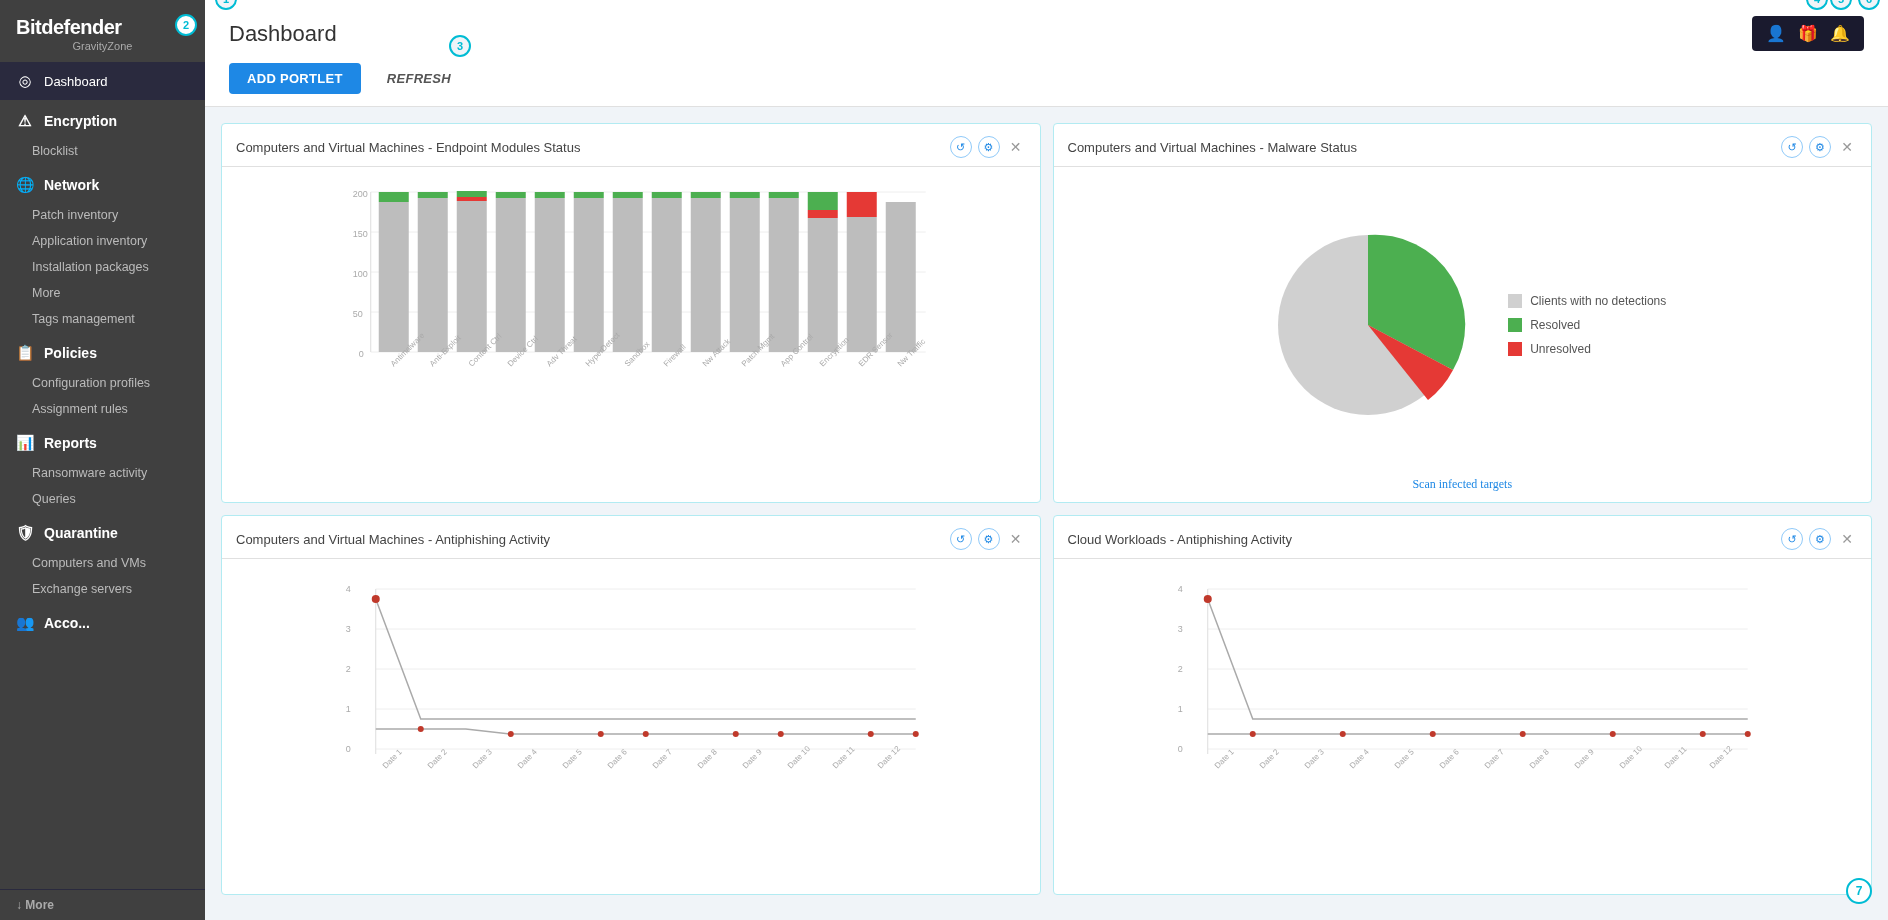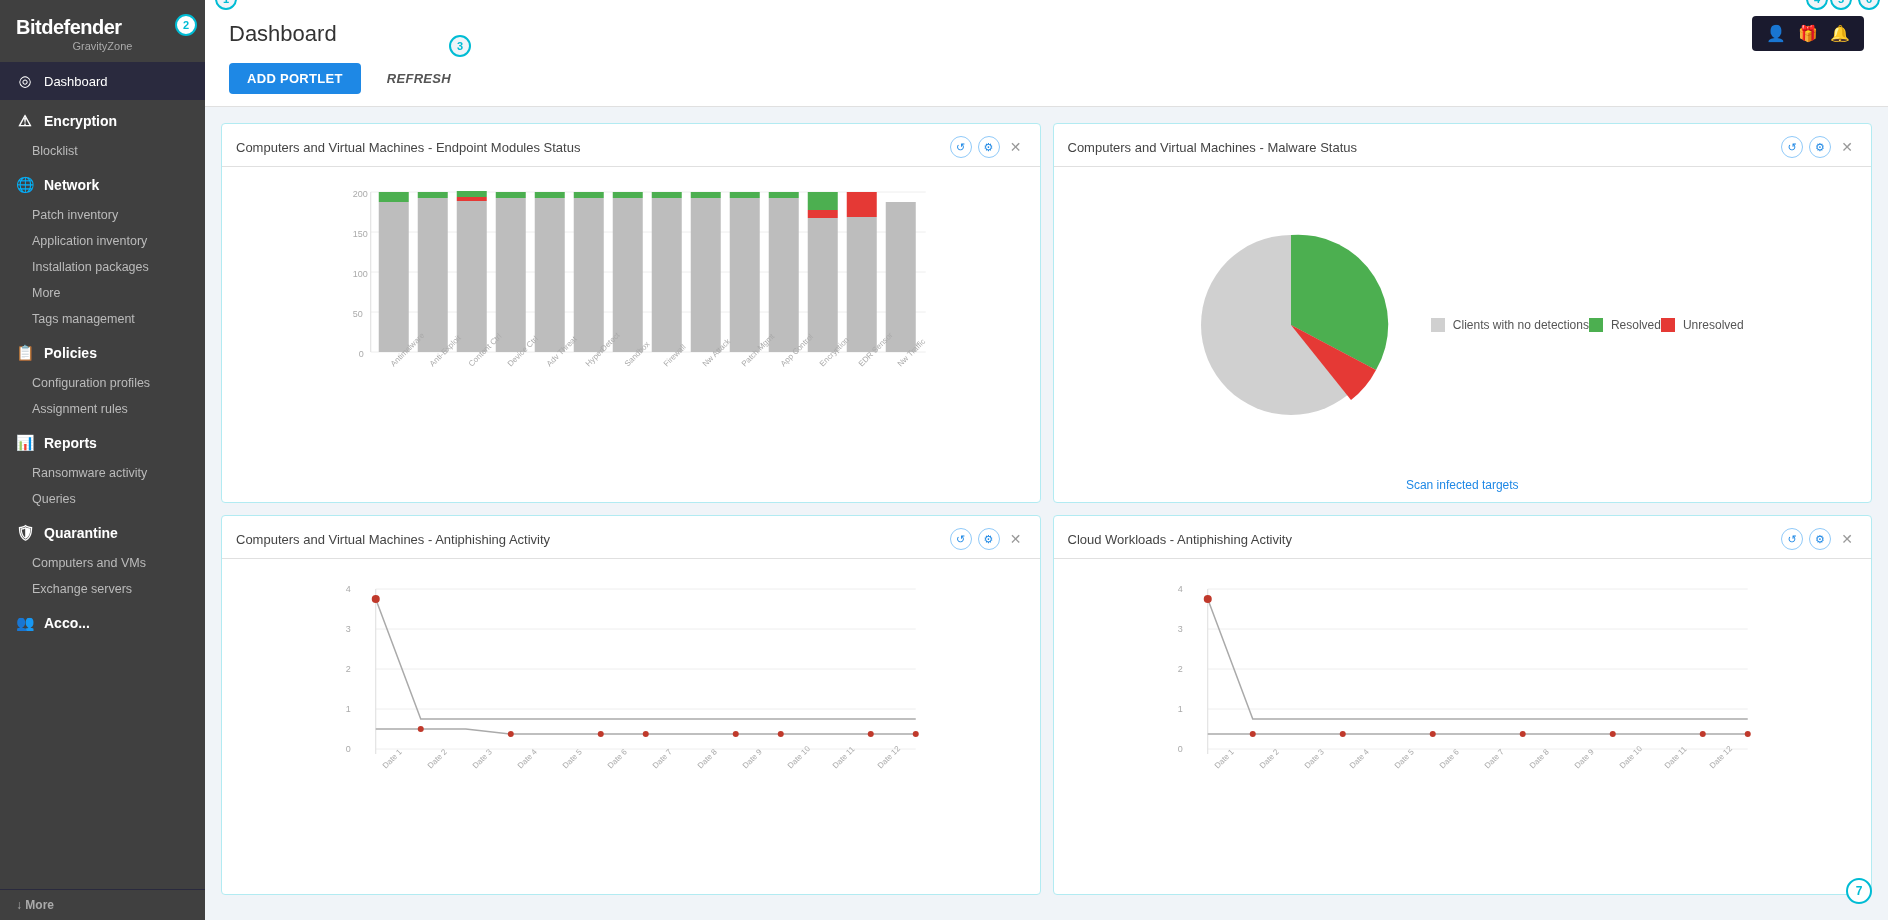--- a/index.html
+++ b/index.html
@@ -191,21 +191,21 @@
     
     .pie-container {
       display: flex;
       align-items: center;
       justify-content: center;
       flex: 1;
       gap: 30px;
       padding: 10px;
     }
     .pie-svg { flex-shrink: 0; }
-    .legend { display: flex; flex-direction: row; gap: 0; }
+    .legend { display: flex; flex-direction: column; gap: 10px; }
     .legend-item { display: flex; align-items: center; gap: 8px; font-size: 12px; color: #555; }
     .legend-color { width: 14px; height: 14px; flex-shrink: 0; }
     .scan-link {
       text-align: center;
       color: #1e88e5;
       font-size: 12px;
       cursor: pointer;
       padding: 6px 0 10px;
       text-decoration: none;
     }
@@ -462,21 +462,21 @@
             <div class="legend-item">
               <div class="legend-color" style="background:#4caf50;"></div>
               <span>Resolved</span>
             </div>
             <div class="legend-item">
               <div class="legend-color" style="background:#e53935;"></div>
               <span>Unresolved</span>
             </div>
           </div>
         </div>
-        <div style="text-align:center; margin-top: 4px;">
+        <div style="text-align:center; margin-top: 4px; font-family: Liberation Serif, serif;">
           <a class="scan-link">Scan infected targets</a>
         </div>
       </div>
     </div>
 
     <div class="portlet">
       <div class="portlet-header">
         <span class="portlet-title">Computers and Virtual Machines - Antiphishing Activity</span>
         <div class="portlet-controls">
           <button class="portlet-btn">↺</button>

